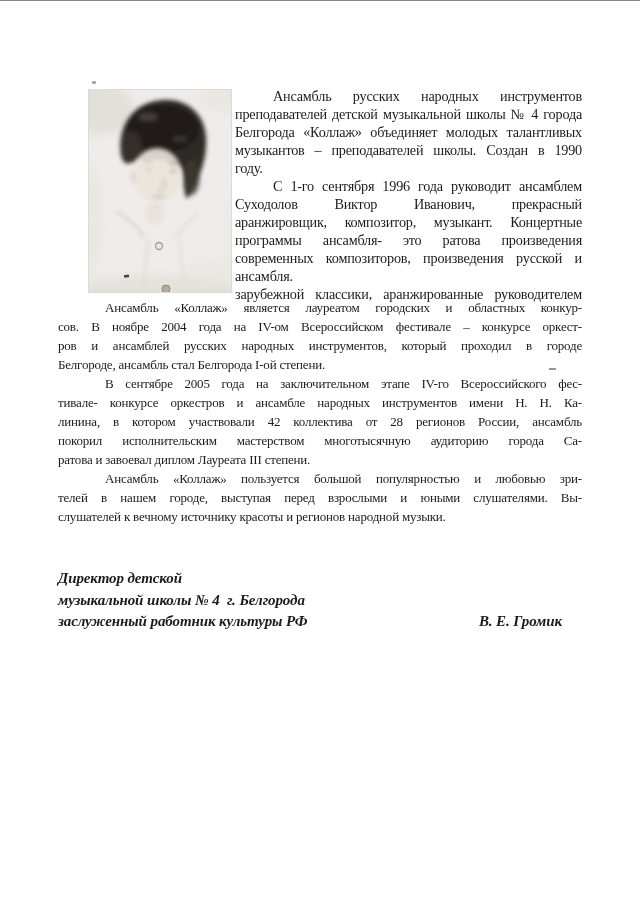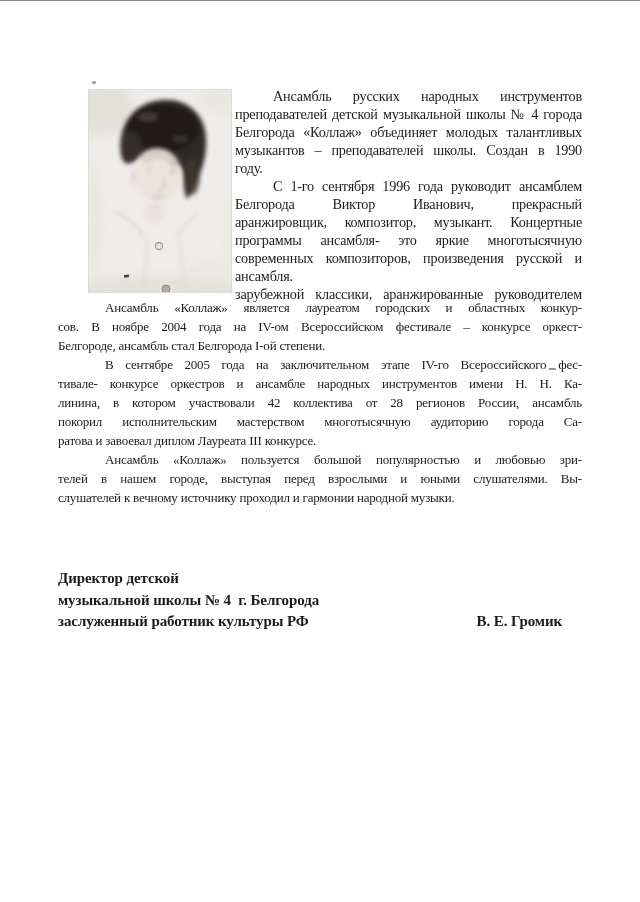--- a/index.html
+++ b/index.html
@@ -54,20 +54,21 @@
   
   .signature {
     position: absolute;
     left: 58px;
     top: 567px;
     width: 524px;
     font-weight: bold;
     font-size: 15px;
     line-height: 21.5px;
     letter-spacing: -0.1px;
+    font-style: italic;
   }
   .sig-row { display: flex; justify-content: space-between; align-items: flex-end; }
   .sig-name { margin-right: 20px; }
 
   
   .speck-1 {
     position: absolute; left: 92px; top: 80px;
     width: 4px; height: 3px; background: #8f8f8f;
     border-radius: 1px; opacity: .8;
   }
@@ -150,46 +151,47 @@
   <div class="intro-col">
     <div class="para side">
         <div class="line first">Ансамбль русских народных инструментов</div>
         <div class="line">преподавателей детской музыкальной школы № 4 города</div>
         <div class="line">Белгорода «Коллаж» объединяет молодых талантливых</div>
         <div class="line">музыкантов – преподавателей школы. Создан в 1990</div>
         <div class="line last">году.</div>
       </div>
     <div class="para side">
         <div class="line first">С 1-го сентября 1996 года руководит ансамблем</div>
-        <div class="line">Белгорода Виктор Иванович, прекрасный</div>
+        <div class="line">Суходолов Виктор Иванович, прекрасный</div>
         <div class="line">аранжировщик, композитор, музыкант. Концертные</div>
-        <div class="line">программы ансамбля- это яркие многотысячную</div>
+        <div class="line">программы ансамбля- это ратова произведения</div>
         <div class="line">современных композиторов, произведения русской и</div>
         <div class="line last">ансамбля.</div>
         <div class="line">зарубежной классики, аранжированные руководителем</div>
       </div>
   </div>
 
   <div class="main-col">
     <div class="para main">
         <div class="line first">Ансамбль «Коллаж» является лауреатом городских и областных конкур-</div>
         <div class="line">сов. В ноябре 2004 года на IV-ом Всероссийском фестивале – конкурсе оркест-</div>
+        <div class="line">ров и ансамблей русских народных инструментов, который проходил в городе</div>
         <div class="line last">Белгороде, ансамбль стал Белгорода I-ой степени.</div>
       </div>
     <div class="para main">
         <div class="line first">В сентябре 2005 года на заключительном этапе IV-го Всероссийского фес-</div>
         <div class="line">тивале- конкурсе оркестров и ансамбле народных инструментов имени Н. Н. Ка-</div>
         <div class="line">линина, в котором участвовали 42 коллектива от 28 регионов России, ансамбль</div>
         <div class="line">покорил исполнительским мастерством многотысячную аудиторию города Са-</div>
-        <div class="line last">ратова и завоевал диплом Лауреата III конкурсе.</div>
+        <div class="line last">ратова и завоевал диплом Лауреата III степени.</div>
       </div>
     <div class="para main">
         <div class="line first">Ансамбль «Коллаж» пользуется большой популярностью и любовью зри-</div>
         <div class="line">телей в нашем городе, выступая перед взрослыми и юными слушателями. Вы-</div>
-        <div class="line last">слушателей к вечному источнику проходил и гармонии народной музыки.</div>
+        <div class="line last">слушателей к вечному источнику красоты и регионов народной музыки.</div>
       </div>
   </div>
 
   <div class="signature">
     <div class="sig-line">Директор детской</div>
     <div class="sig-line">музыкальной школы № 4&nbsp; г. Белгорода</div>
     <div class="sig-row">
       <div class="sig-line">заслуженный работник культуры РФ</div>
       <div class="sig-name">В. Е. Громик</div>
     </div>

